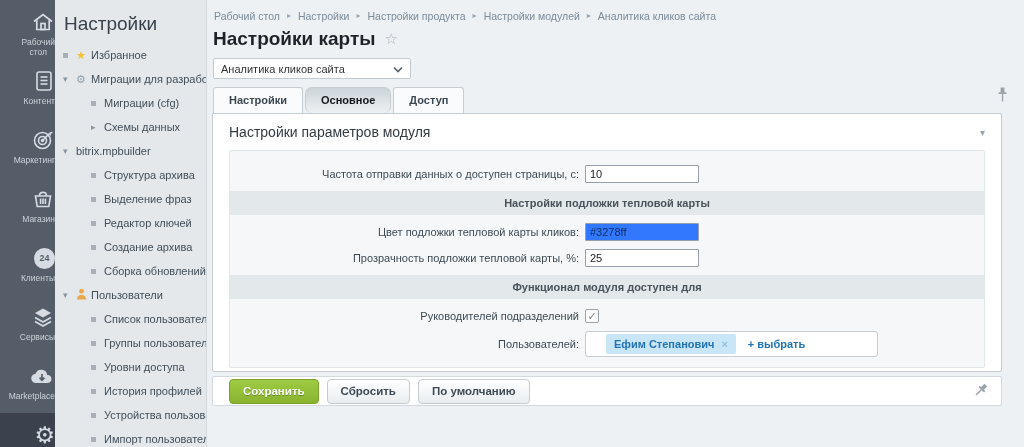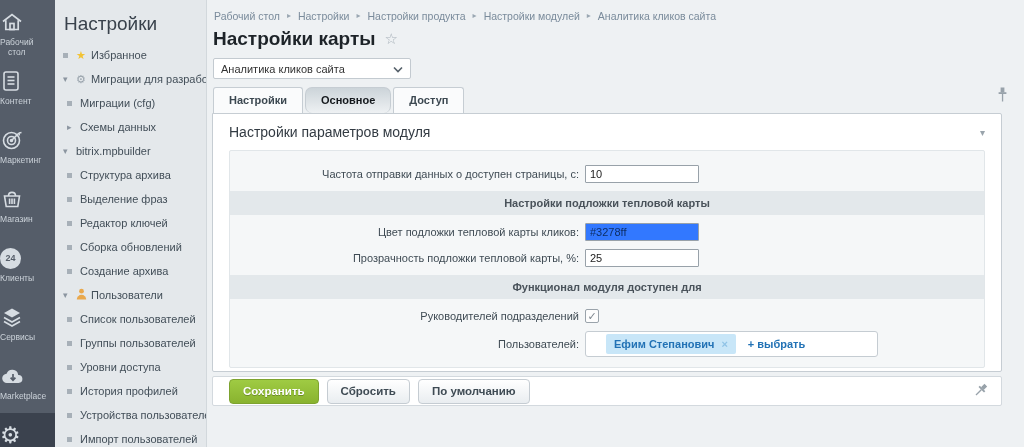--- a/index.html
+++ b/index.html
@@ -1,32 +1,32 @@
 <!DOCTYPE html>
 <html><head>
 <meta charset="utf-8">
 <style>
   * { margin:0; padding:0; box-sizing:border-box; }
   html,body { width:1024px; height:447px; overflow:hidden; font-family:"Liberation Sans", sans-serif; }
   .app { position:relative; width:1024px; height:447px; background:#eef1f3; }
 
   
   .rail { position:absolute; left:0; top:0; width:55px; height:447px; background:#555d69; overflow:hidden; }
-  .rail-item { height:59px; display:flex; flex-direction:column; align-items:flex-start; padding-top:9px; cursor:pointer; }
+  .rail-item { height:59px; display:flex; flex-direction:column; align-items:flex-end; padding-top:9px; cursor:pointer; }
   .rail-item.active { background:#3b424e; }
   .rail-ico { height:26px; display:flex; align-items:center; justify-content:center; }
   .rail-label { font-size:8.5px; color:#ccd3da; text-align:center; line-height:1.2; margin-top:2px; white-space:pre-line; }
   .badge-circle { width:21px; height:21px; border-radius:50%; background:#d6dce2; color:#555d69; font-size:9px; font-weight:bold; display:flex; align-items:center; justify-content:center; }
   .gear-glyph { font-size:23px; color:#d6dce2; line-height:1; }
 
   
   .sidebar { position:absolute; left:55px; top:0; width:152px; height:447px; background:#e4e8eb; border-right:1px solid #d2d8dc; overflow:hidden; }
   .sidebar-title { font-size:19px; color:#39424c; padding:13px 0 8px 9px; }
   .side-item { display:flex; align-items:center; height:24px; padding-left:8px; font-size:11px; color:#424e58; cursor:pointer; white-space:nowrap; overflow:hidden; }
-  .side-item.sub { padding-left:12px; }
+  .side-item.sub { padding-left:36px; }
   .marker { width:13px; flex:none; color:#8b95a0; font-size:9px; line-height:1; }
   .sq { width:13px; flex:none; }
   .sq::before { content:""; display:block; width:5px; height:5px; background:#a7b0b8; }
   .side-ico { width:15px; flex:none; font-size:11px; line-height:1; }
   .side-ico.star { color:#f2c335; }
   .side-ico.gear { color:#98a2ab; }
 
   
   .content { position:absolute; left:207px; top:0; width:817px; height:447px; }
   .breadcrumb { padding:9px 0 0 7px; font-size:10.5px; color:#7a8b9b; display:flex; gap:7px; align-items:center; height:22px; }
@@ -185,25 +185,25 @@
     <div class="side-item sub">
       <span class="sq"></span>
       <span>Выделение фраз</span>
     </div>
     <div class="side-item sub">
       <span class="sq"></span>
       <span>Редактор ключей</span>
     </div>
     <div class="side-item sub">
       <span class="sq"></span>
+      <span>Создание архива</span>
+    </div>
+    <div class="side-item sub">
+      <span class="sq"></span>
       <span>Сборка обновлений</span>
-    </div>
-    <div class="side-item sub">
-      <span class="sq"></span>
-      <span>Создание архива</span>
     </div>
     <div class="side-item">
       <span class="marker">▾</span>
       <span class="side-ico">
         <svg width="11" height="12" viewBox="0 0 11 12">
             <circle cx="5.5" cy="3.2" r="2.4" fill="#e9a84c"></circle>
             <path d="M0.8 11.5 a4.7 4.7 0 0 1 9.4 0 Z" fill="#e9a84c"></path>
           </svg>
       </span>
       <span>Пользователи</span>

